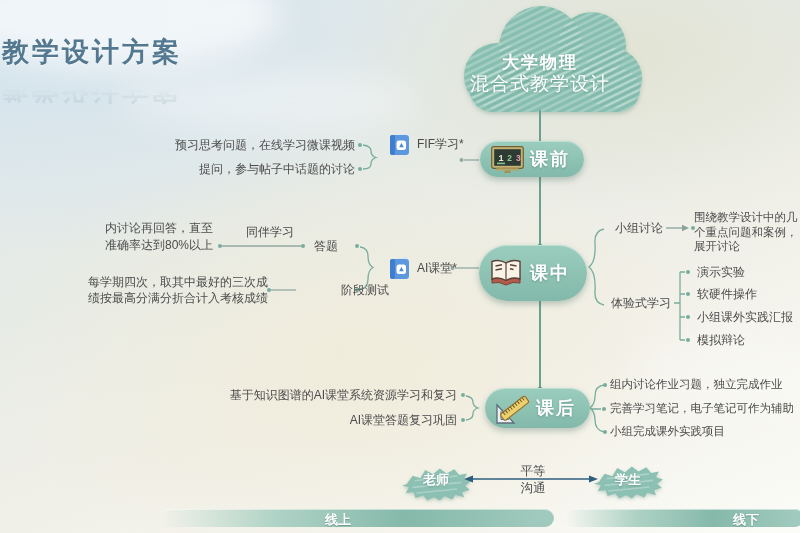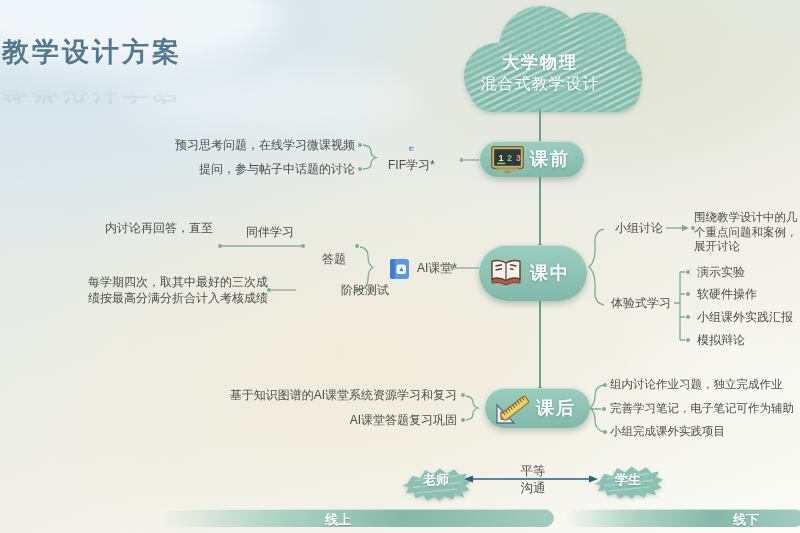--- a/index.html
+++ b/index.html
@@ -21,44 +21,44 @@
     letter-spacing:3px;color:#53788f;text-shadow:0 1px 1px rgba(255,255,255,0.6);}
   .title-reflection{position:absolute;left:2px;top:72px;font-size:27px;font-weight:bold;
     letter-spacing:3px;color:#53788f;transform:scaleY(-1);opacity:.2;filter:blur(.5px);
     -webkit-mask-image:linear-gradient(to bottom,rgba(0,0,0,.9),transparent 55%);
     mask-image:linear-gradient(to bottom,rgba(0,0,0,.9),transparent 55%);}
 
   .overlay{position:absolute;left:0;top:0;}
 
   .cloud-label{position:absolute;left:440px;top:52px;width:200px;text-align:center;color:#fff;line-height:21px;}
   .cloud-label .c1{font-size:17px;font-weight:bold;letter-spacing:2px;text-shadow:0 1px 2px rgba(55,105,90,.35);}
-  .cloud-label .c2{font-size:16px;letter-spacing:1px;text-shadow:0 1px 2px rgba(55,105,90,.35);}
+  .cloud-label .c2{font-size:19px;letter-spacing:1px;text-shadow:0 1px 2px rgba(55,105,90,.35);}
 
   .pill{position:absolute;box-sizing:border-box;display:flex;align-items:center;
     border-radius:999px;background:linear-gradient(180deg,#9bcdbe,#82b9aa);
     box-shadow:0 3px 6px rgba(70,110,100,0.35), inset 0 1px 0 rgba(255,255,255,0.35);
     color:#fff;font-weight:bold;font-size:18px;letter-spacing:2px;}
   .pill span{text-shadow:0 1px 2px rgba(55,100,88,.4);font-family:Liberation Serif, serif;}
   .pill-pre{left:480px;top:141px;width:104px;height:36px;padding-left:11px;gap:6px;text-align:right;}
   .pill-mid{left:479px;top:245px;width:108px;height:56px;padding-left:9px;gap:6px;}
   .pill-post{left:485px;top:388px;width:105px;height:40px;padding-left:10px;gap:5px;}
 
   .tool{position:absolute;display:flex;align-items:center;gap:6px;height:28px;
     font-size:12px;color:#4a4a4a;white-space:nowrap;}
-  .tool-fif{left:388px;top:146px;flex-direction:column;}
+  .tool-fif{left:388px;top:130px;}
   .tool-ai{left:388px;top:254px;}
 
   .note{position:absolute;font-size:12px;color:#4c4c4c;white-space:nowrap;line-height:16px;}
   .nlabel{position:absolute;font-size:12px;color:#4b4b4b;white-space:nowrap;}
   .pre-note-0{right:445px;top:137px;}
   .pre-note-1{right:445px;top:161px;}
   .mid-note1{left:105px;top:220px;line-height:17px;}
   .mid-note2{left:88px;top:274px;line-height:16px;}
   .peer-label{left:246px;top:224px;}
-  .answer{left:322px;top:238px;margin-top:13px;}
+  .answer{left:314px;top:238px;}
   .stage-test{left:300px;top:282px;padding-left:41px;}
   .disc-note{left:694px;top:210px;font-size:11.5px;line-height:14.5px;}
   .group-disc{left:615px;top:220px;}
   .experiential{left:611px;top:295px;}
   .exp-item{left:697px;font-size:12px;}
   .exp-0{top:264px;} .exp-1{top:286px;} .exp-2{top:309px;} .exp-3{top:332px;}
   .post-note-0{right:343px;top:387px;}
   .post-note-1{right:343px;top:412px;}
   .task{left:610px;font-size:11.5px;}
   .task-0{top:377px;} .task-1{top:401px;} .task-2{top:424px;}
@@ -236,20 +236,21 @@
       <path d="M11.2,16.2 L13.4,11.8 L15.8,16.2 Z" fill="#4a8cd8"></path>
     </svg>
     <span>AI课堂*</span>
   </div>
 
   <div class="note pre-note-0">预习思考问题，在线学习微课视频</div>
   <div class="note pre-note-1">提问，参与帖子中话题的讨论</div>
 
   <div class="note mid-note1">
     <div>内讨论再回答，直至</div>
+    <div>准确率达到80%以上</div>
   </div>
   <div class="nlabel peer-label">同伴学习</div>
   <div class="nlabel answer">答题</div>
   <div class="nlabel stage-test">阶段测试</div>
   <div class="note mid-note2">
     <div>每学期四次，取其中最好的三次成</div>
     <div>绩按最高分满分折合计入考核成绩</div>
   </div>
 
   <div class="nlabel group-disc">小组讨论</div>

